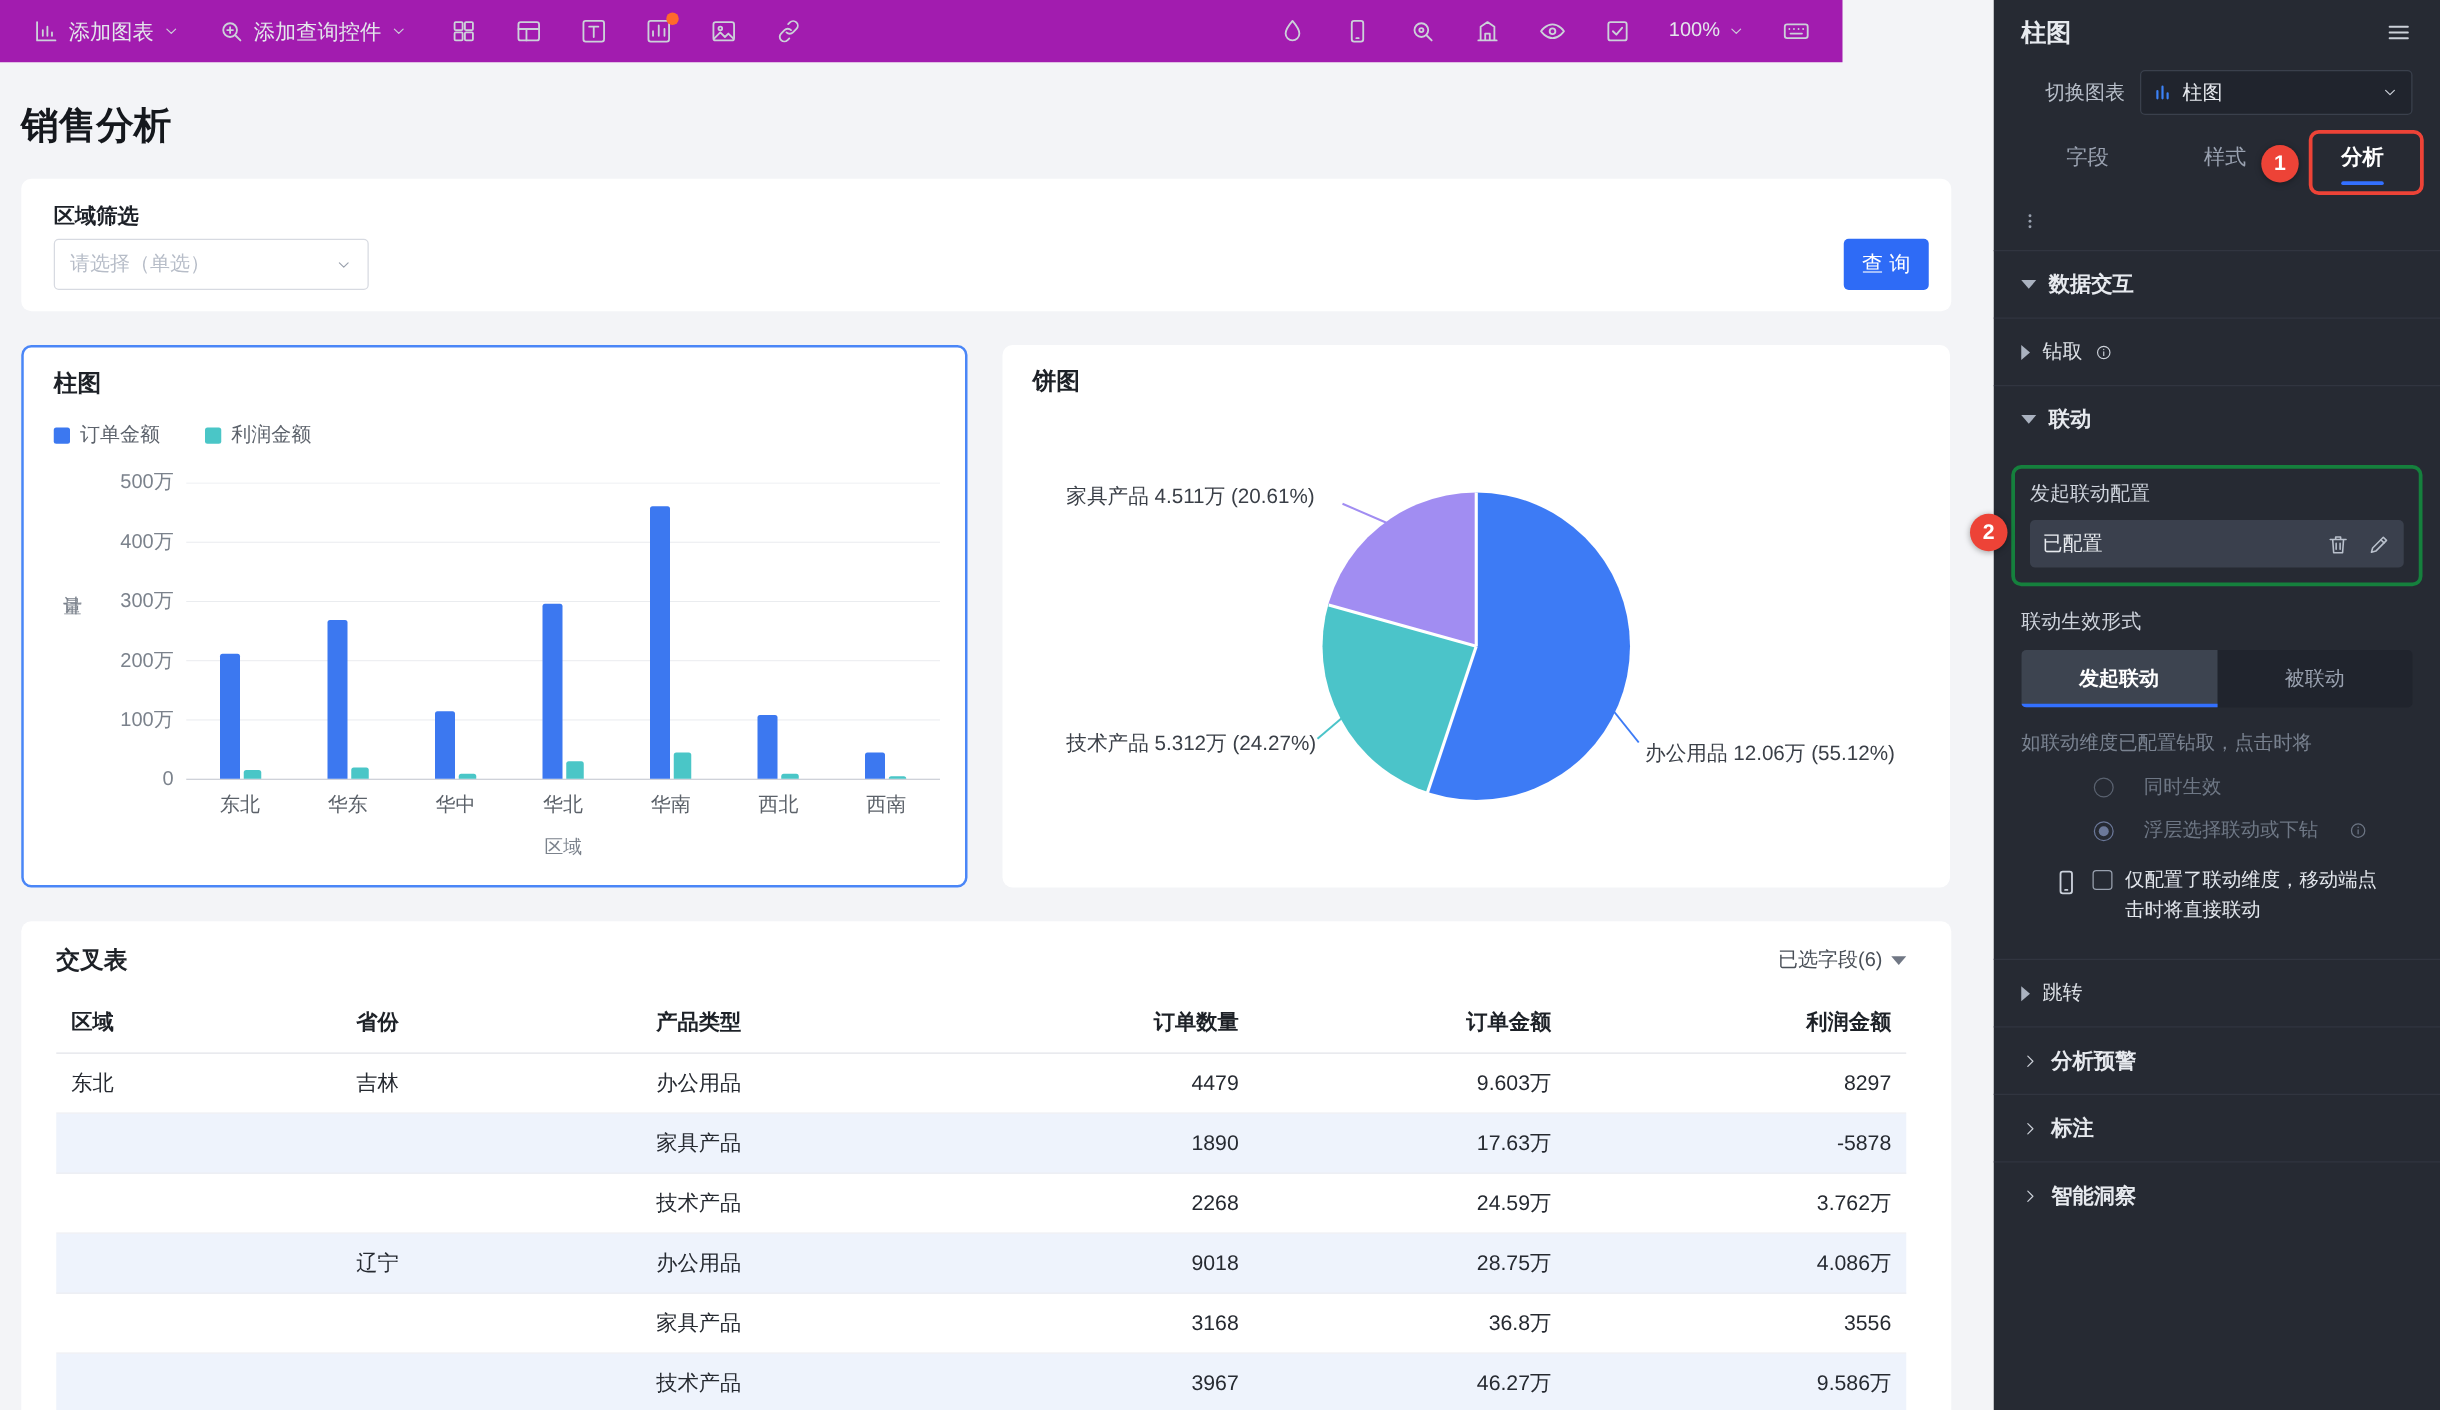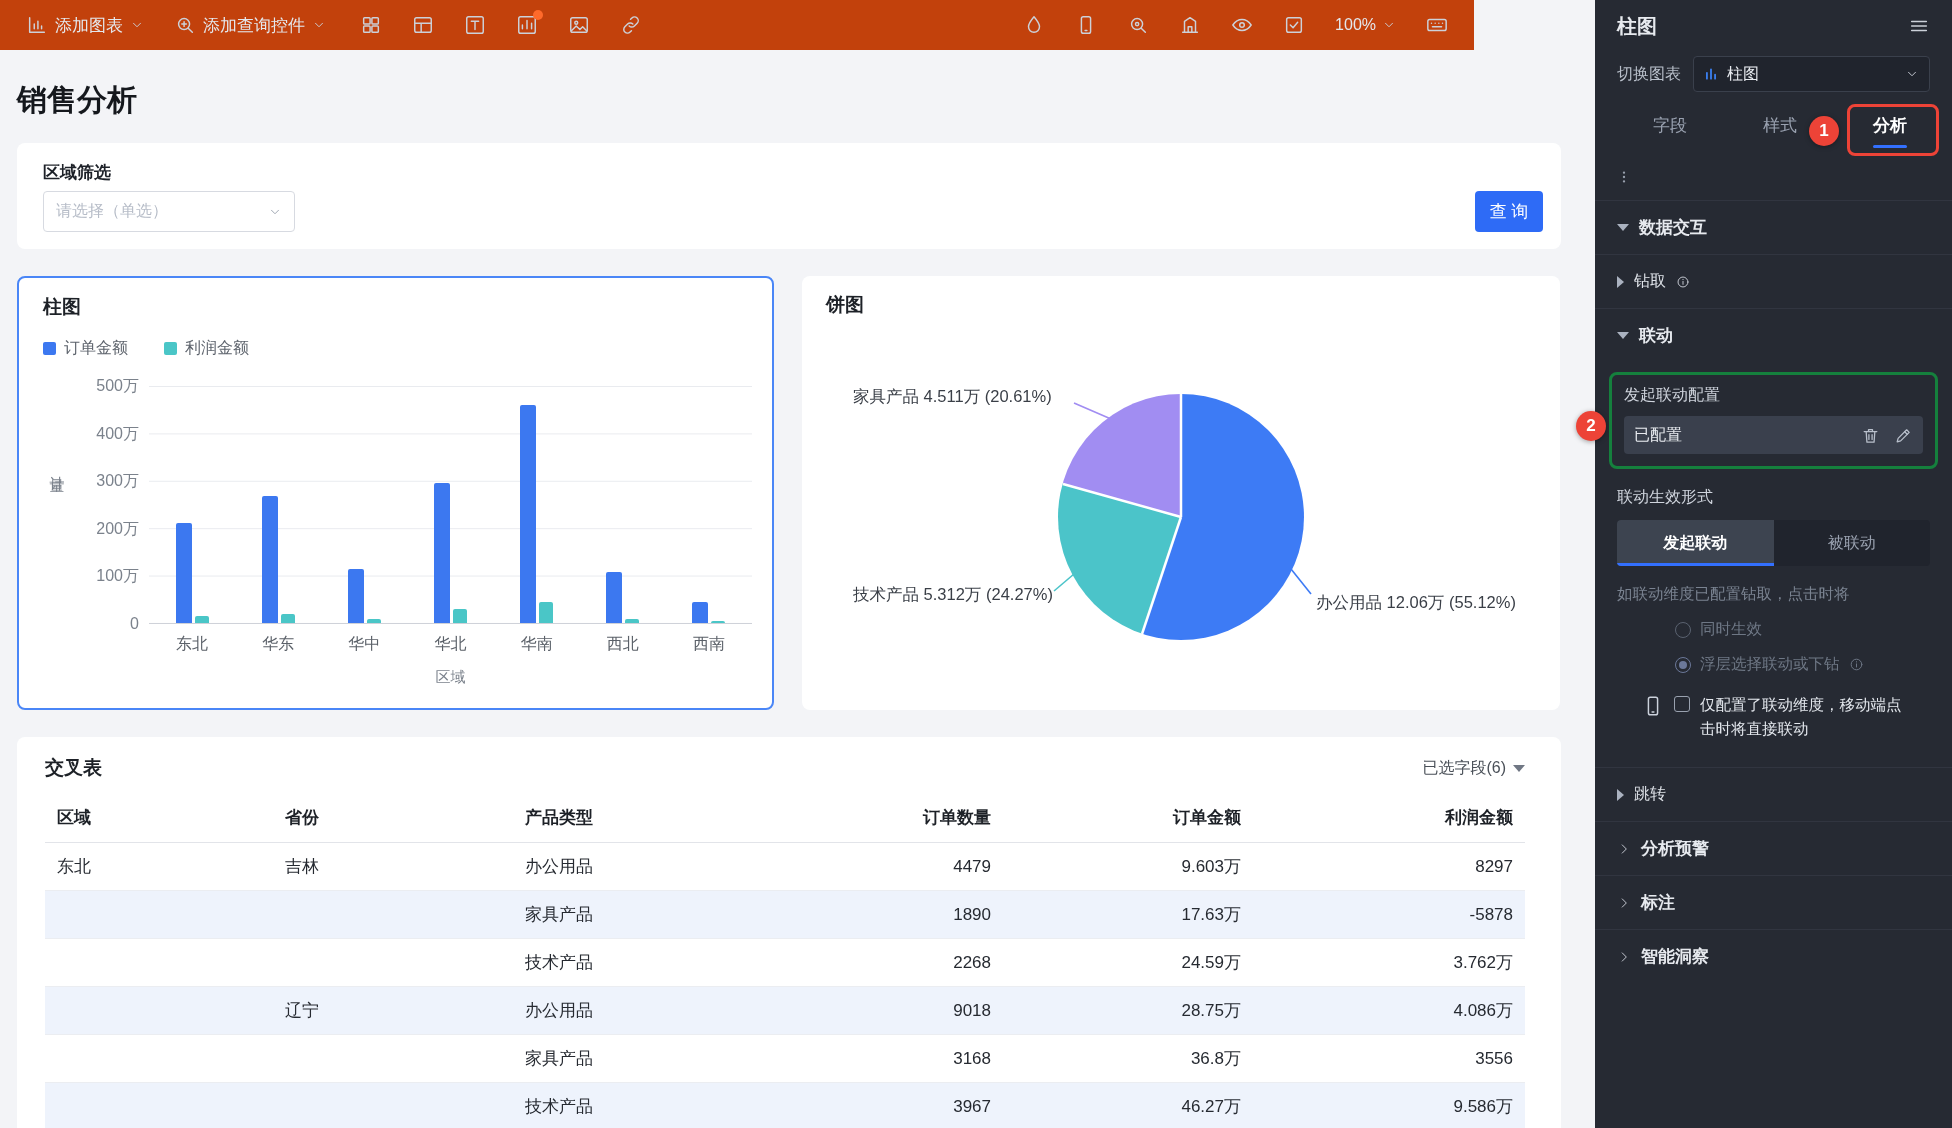--- a/index.html
+++ b/index.html
@@ -4,21 +4,21 @@
 <style>
   * { box-sizing: border-box; margin: 0; padding: 0; }
   html,body { width:1952px; height:1128px; overflow:hidden; background:#f3f4f7;
     font-family:"Liberation Sans","DejaVu Sans",sans-serif; }
 
   svg.ic { width:22px; height:22px; stroke:#ccd1d9; fill:none; stroke-width:1.6;
     stroke-linecap:round; stroke-linejoin:round; display:block; }
   svg.ic.small { width:14px; height:14px; }
 
   
-  .topbar { position:absolute; left:0; top:0; width:1474px; height:50px; background:#c2410c;
+  .topbar { position:absolute; left:0; top:0; width:1474px; height:50px; background:#a21caf;
     display:flex; align-items:center; padding:0 26px; color:#e4e7ec; }
   .tb-btn { display:flex; align-items:center; gap:7px; font-size:17px; cursor:pointer; }
   .tb-left { display:flex; align-items:center; gap:30px; }
   .tb-icons { display:flex; align-items:center; gap:30px; margin-left:34px; }
   .tb-right { margin-left:auto; display:flex; align-items:center; gap:30px; }
   .tb-ic { position:relative; cursor:pointer; }
   .dot-badge { position:absolute; top:-4px; right:-5px; width:10px; height:10px; border-radius:50%;
     background:#ff6a2b; }
   .tb-zoom { display:flex; align-items:center; gap:6px; font-size:16px; cursor:pointer; }
 
@@ -86,21 +86,21 @@
   .t-row.alt { background:#eef3fc; }
   .t-row .cell { padding:0 12px; }
   .t-row .cell.num { text-align:right; }
 
   
   .panel { position:absolute; left:1595px; top:0; width:357px; height:1128px; background:#262a33;
     color:#e7eaef; font-size:17px; }
   .p-header { height:52px; display:flex; align-items:center; padding:0 22px; }
   .p-title { font-size:20px; font-weight:700; }
   .p-header .ic { margin-left:auto; cursor:pointer; }
-  .p-switch { display:flex; align-items:center; padding:4px 22px 12px; }
+  .p-switch { display:flex; align-items:center; padding:4px 22px 12px;margin-left:19px; }
   .p-switch-label { font-size:16px; color:#b8bfca; margin-right:12px; white-space:nowrap; }
   .switch-box { flex:1; height:36px; background:#20242d; border:1px solid #3a404c; border-radius:4px;
     display:flex; align-items:center; gap:9px; padding:0 10px; cursor:pointer; font-size:16px; }
   .switch-box .spacer { flex:1; }
 
   .p-tabs { height:54px; display:flex; align-items:flex-start; padding:10px 0 0 40px; gap:40px; position:relative; }
   .p-tab { width:70px; display:flex; flex-direction:column; align-items:center; font-size:17px;
     color:#99a1b0; cursor:pointer; }
   .p-tab::after { content:""; width:34px; height:3px; border-radius:2px; margin-top:8px; background:transparent; }
   .p-tab.active { color:#fff; font-weight:700; }
@@ -136,21 +136,21 @@
   .configured-row { height:38px; background:#3a404d; border-radius:4px; display:flex; align-items:center;
     gap:14px; padding:0 10px; font-size:16px; }
   .configured-row .spacer { flex:1; }
   .configured-row .ic { width:19px; height:19px; stroke:#b9c0cc; cursor:pointer; }
   .effect-title { font-size:16px; color:#cfd4dd; margin-top:18px; }
   .seg-tabs { display:flex; height:46px; background:#20242d; border-radius:4px; overflow:hidden; margin-top:12px; }
   .seg { flex:1; display:flex; align-items:center; justify-content:center; font-size:16px;
     color:#9aa2b0; cursor:pointer; }
   .seg.active { background:#3d4450; color:#fff; font-weight:700; box-shadow:inset 0 -3px 0 #3370ff; }
   .hint { margin-top:18px; font-size:15.5px; color:#7a8391; }
-  .radio-row { display:flex; align-items:center; gap:9px; margin-top:14px; padding-left:58px;
+  .radio-row { display:flex; align-items:center; gap:24px; margin-top:14px; padding-left:58px;
     font-size:15.5px; color:#6e7785; cursor:pointer; }
   .radio { width:16px; height:16px; border:1.5px solid #5a6270; border-radius:50%; flex:0 0 auto;
     display:flex; align-items:center; justify-content:center; }
   .radio.sel { border-color:#6b7899; }
   .radio.sel::after { content:""; width:8px; height:8px; border-radius:50%; background:#6b7899; }
   .radio-row .ic { width:15px; height:15px; stroke:#6c7584; }
   .mobile-row { display:flex; align-items:flex-start; gap:10px; margin-top:18px; padding-left:25px; }
   .checkbox { width:16px; height:16px; border:1.5px solid #99a1af; border-radius:3px; margin-top:3px;
     flex:0 0 auto; cursor:pointer; }
   .mobile-text { width:212px; font-size:15.5px; line-height:1.55; color:#e3e7ed; }

